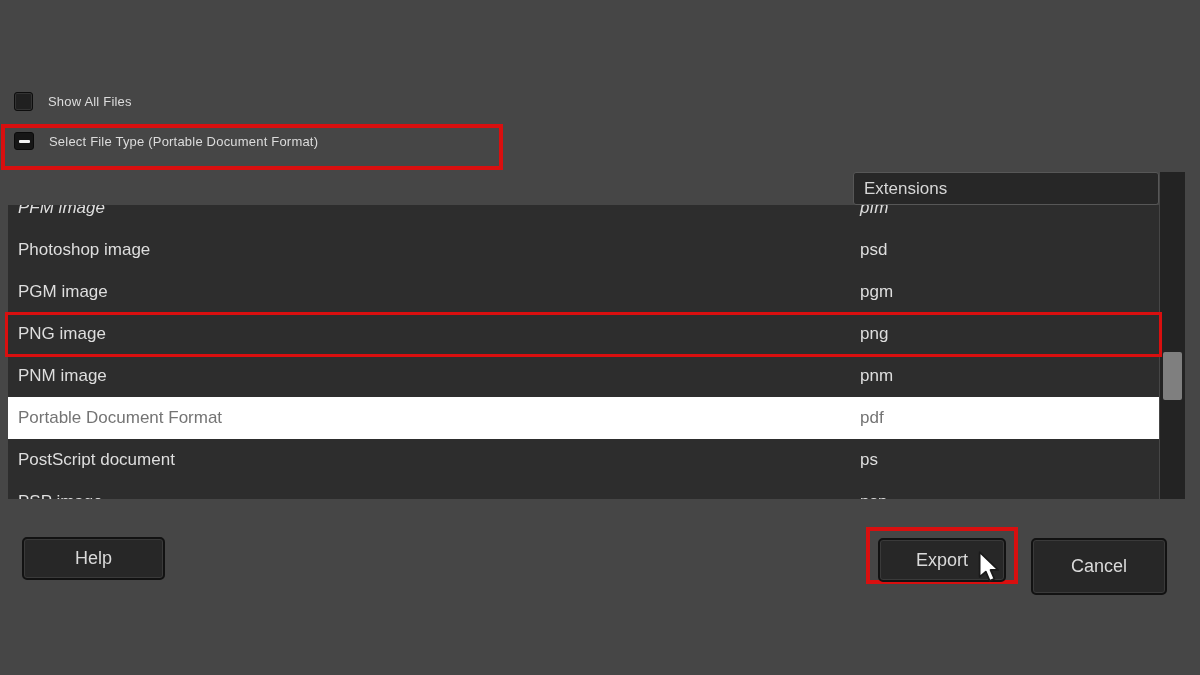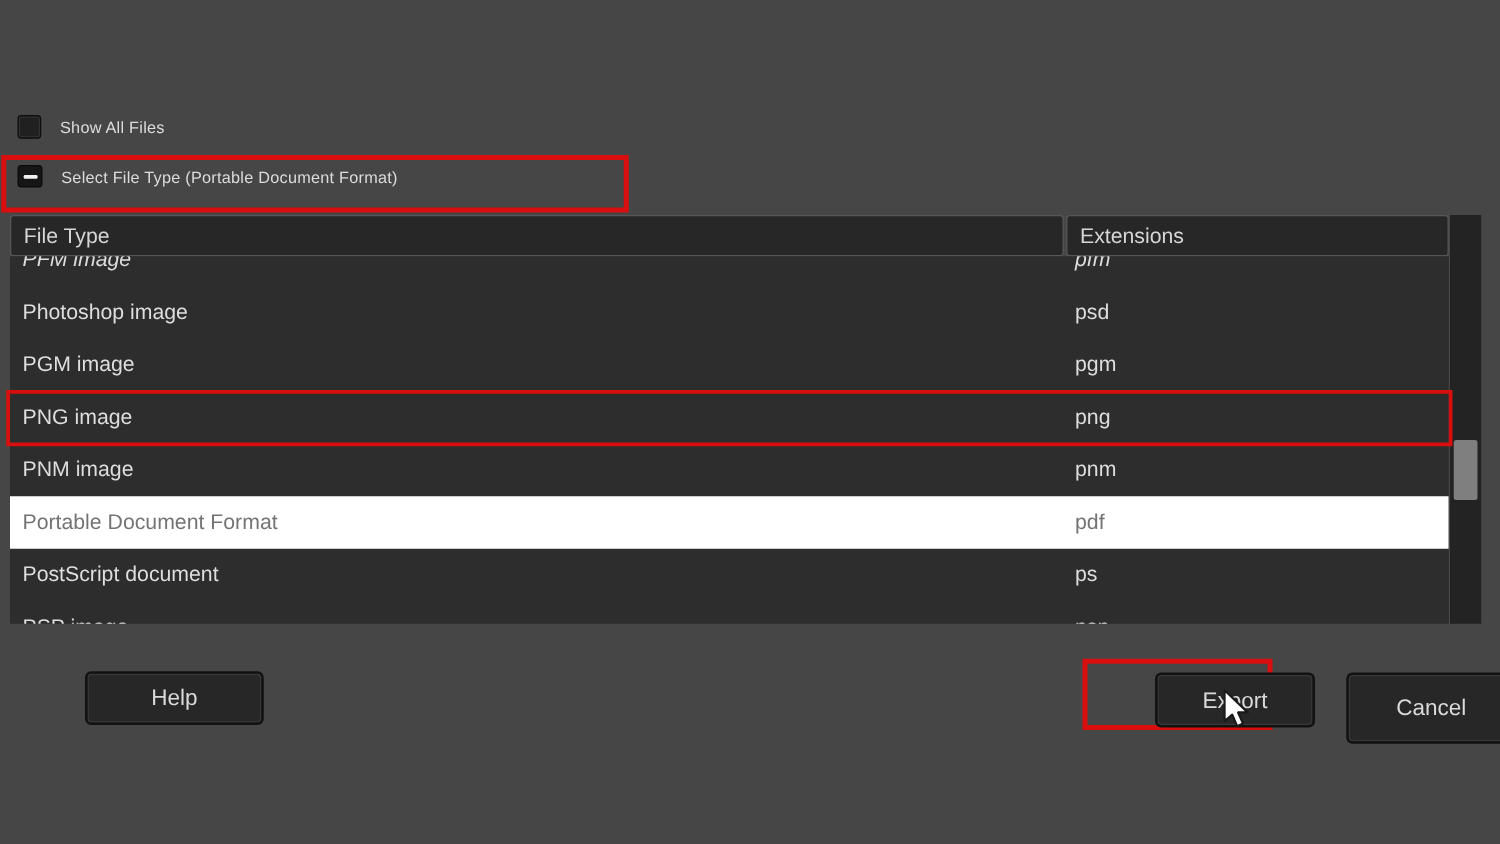--- a/index.html
+++ b/index.html
@@ -68,21 +68,20 @@
   #annotation-export-button    { left:866px; top:527px; width:152px;  height:57px; }
 
   
   .btn {
     position:absolute;
     background:#272727; border:2px solid #121212; border-radius:5px;
     box-shadow:inset 0 0 0 1px #3a3a3a;
     color:#dadada; font-size:18px; font-family:"Liberation Sans", sans-serif;
     display:flex; align-items:center; justify-content:center;
     cursor:default;
-    margin-left:46px;
   }
   #help-button   { left:22px;   top:537px; width:143px; height:43px; }
   #export-button { left:878px;  top:538px; width:128px; height:44px; }
   #cancel-button { left:1031px; top:538px; width:136px; height:57px; }
 
   
   #cursor { position:absolute; left:976px; top:551px; width:27px; height:32px; pointer-events:none; }
 </style>
 </head>
 <body>
@@ -94,21 +93,20 @@
 
 <div class="opt-row" id="select-type-row">
   <div class="expander">
       <div class="minus"></div>
     </div>
   <div class="opt-label">Select File Type (Portable Document Format)</div>
 </div>
 
 <div id="file-table">
   <div class="thead">
-    <div class="hcell" id="hcell-type">File Type</div>
     <div class="hcell" id="hcell-ext">Extensions</div>
   </div>
   <div class="tbody">
       <div class="trow">
         <div class="cell type">PFM image</div>
         <div class="cell ext">pfm</div>
       </div>
       <div class="trow">
         <div class="cell type">Photoshop image</div>
         <div class="cell ext">psd</div>

